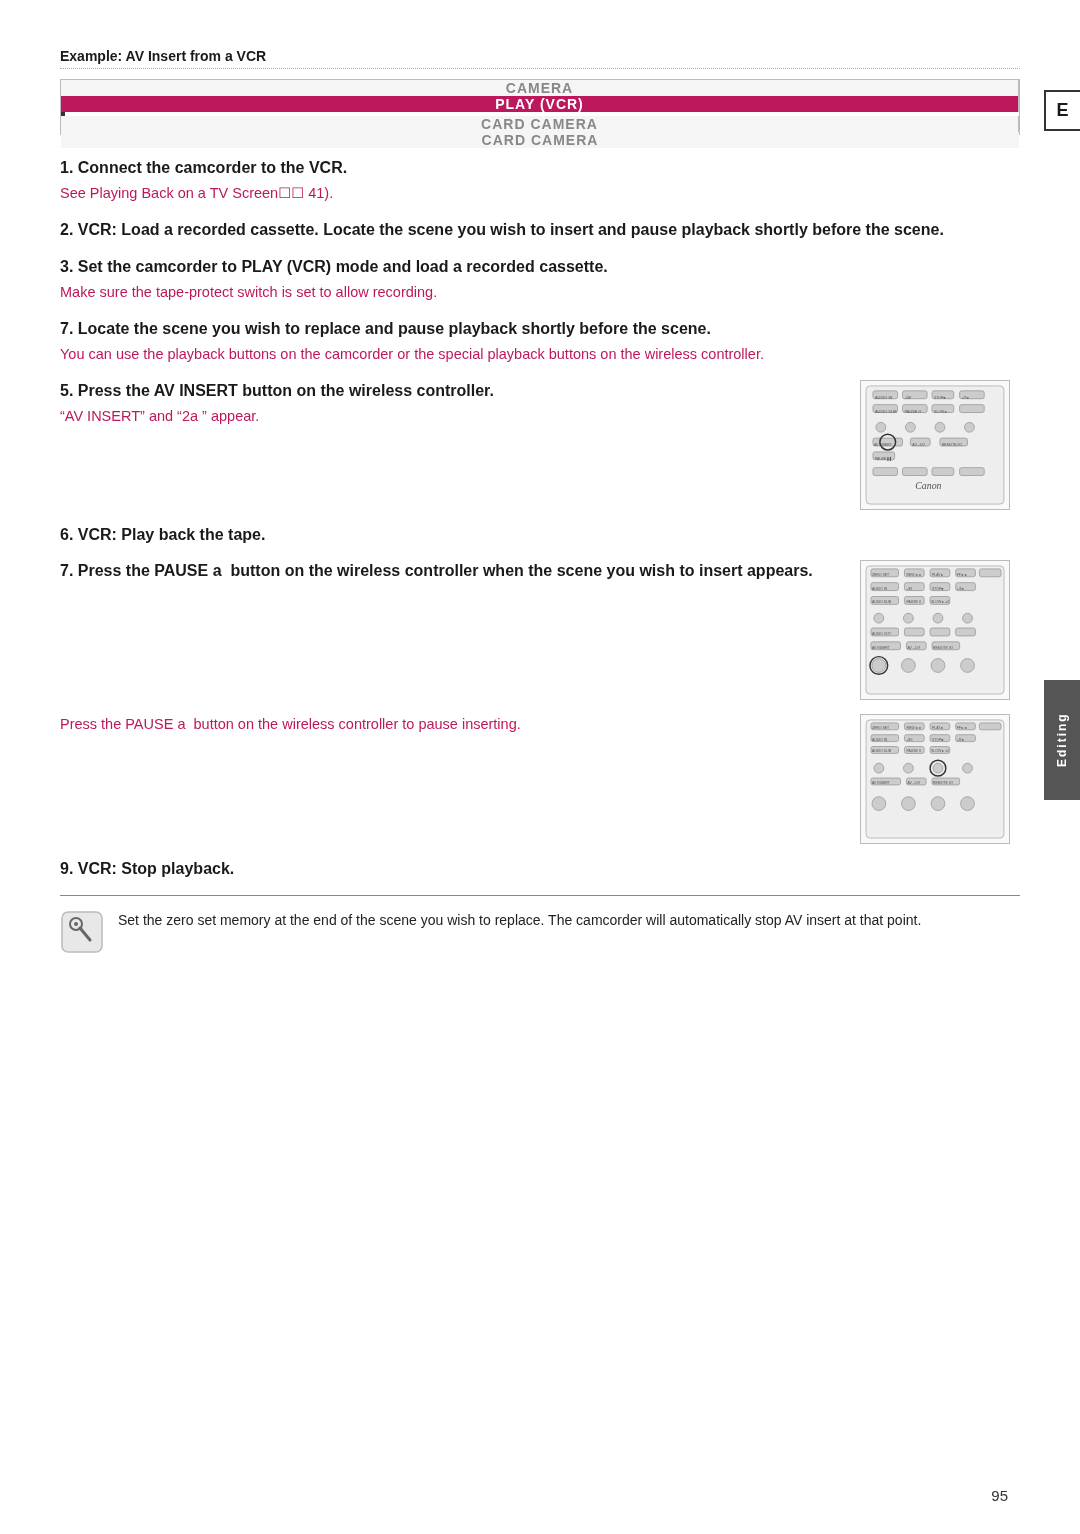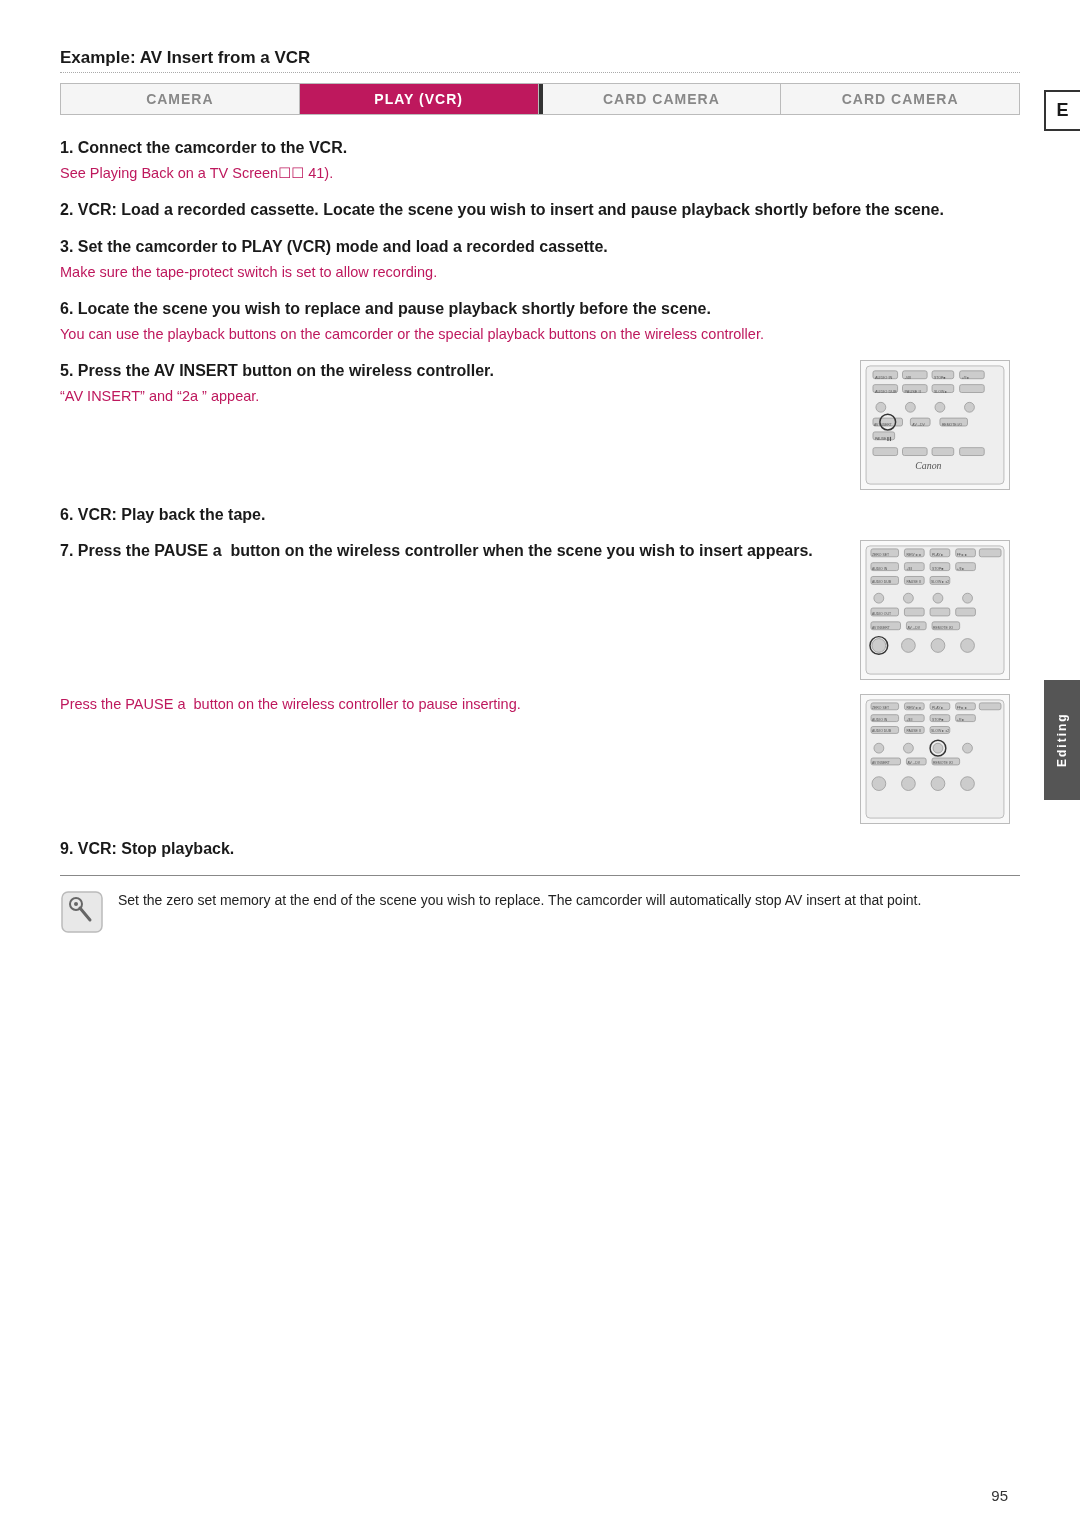--- a/index.html
+++ b/index.html
@@ -53,39 +53,40 @@
       transform: rotate(180deg);
       letter-spacing: 2px;
       height: 120px;
       display: flex;
       align-items: center;
       justify-content: center;
     }
 
     
     .section-title {
-      font-size: 17px;
+      font-size: 14px;
       font-weight: bold;
       margin-bottom: 4px;
     }
 
     
     .dotted-line {
       border: none;
       border-top: 1.5px dotted #aaa;
       margin-bottom: 10px;
     }
 
     
     .mode-bar {
       display: flex;
       align-items: stretch;
       margin-bottom: 22px;
       border: 1.5px solid #bbb;
-      height: 32px;
+      height: 56px;
+      flex-direction: column;
     }
     .mode-cell {
       flex: 1;
       display: flex;
       align-items: center;
       justify-content: center;
       font-size: 14px;
       font-weight: bold;
       letter-spacing: 1px;
       color: #888;
@@ -219,21 +220,21 @@
     <div class="step">
       <div class="step-heading">2. VCR: Load a recorded cassette. Locate the scene you wish to insert and pause playback shortly before the scene.</div>
     </div>
 
     <div class="step">
       <div class="step-heading">3. Set the camcorder to PLAY (VCR) mode and load a recorded cassette.</div>
       <div class="step-body">Make sure the tape-protect switch is set to allow recording.</div>
     </div>
 
     <div class="step">
-      <div class="step-heading">6. Locate the scene you wish to replace and pause playback shortly before the scene.</div>
+      <div class="step-heading">7. Locate the scene you wish to replace and pause playback shortly before the scene.</div>
       <div class="step-body">You can use the playback buttons on the camcorder or the special playback buttons on the wireless controller.</div>
     </div>
 
     <div class="step-with-image">
       <div class="step-text">
         <div class="step-heading">5. Press the AV INSERT button on the wireless controller.</div>
         <div class="step-body">“AV INSERT” and “2a&nbsp;” appear.</div>
       </div>
       <div class="remote-container">
         <svg width="150" height="130" viewBox="0 0 150 130" style="border:1.5px solid #bbb; background:#f9f9f9; display:block;">

